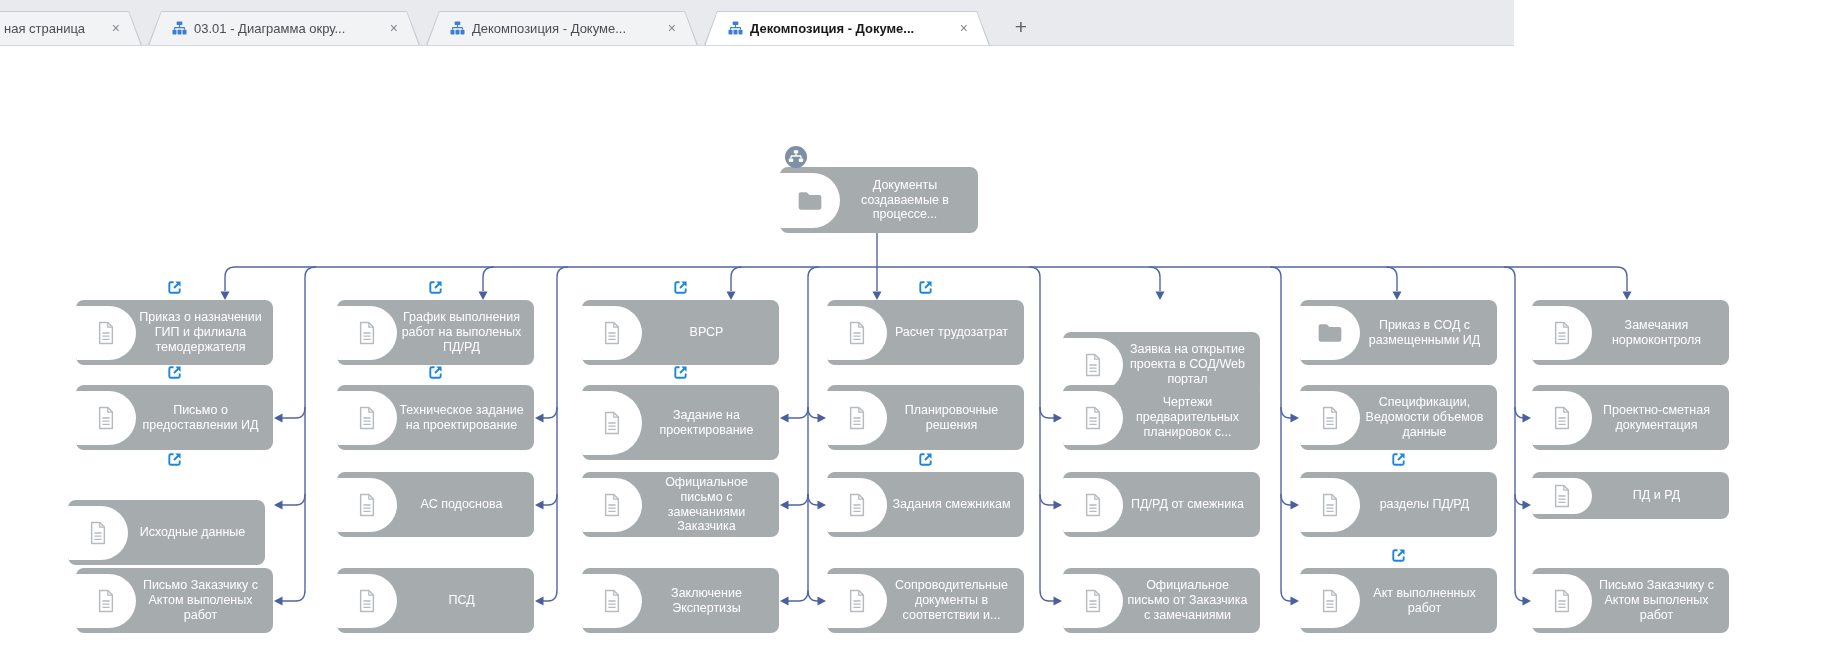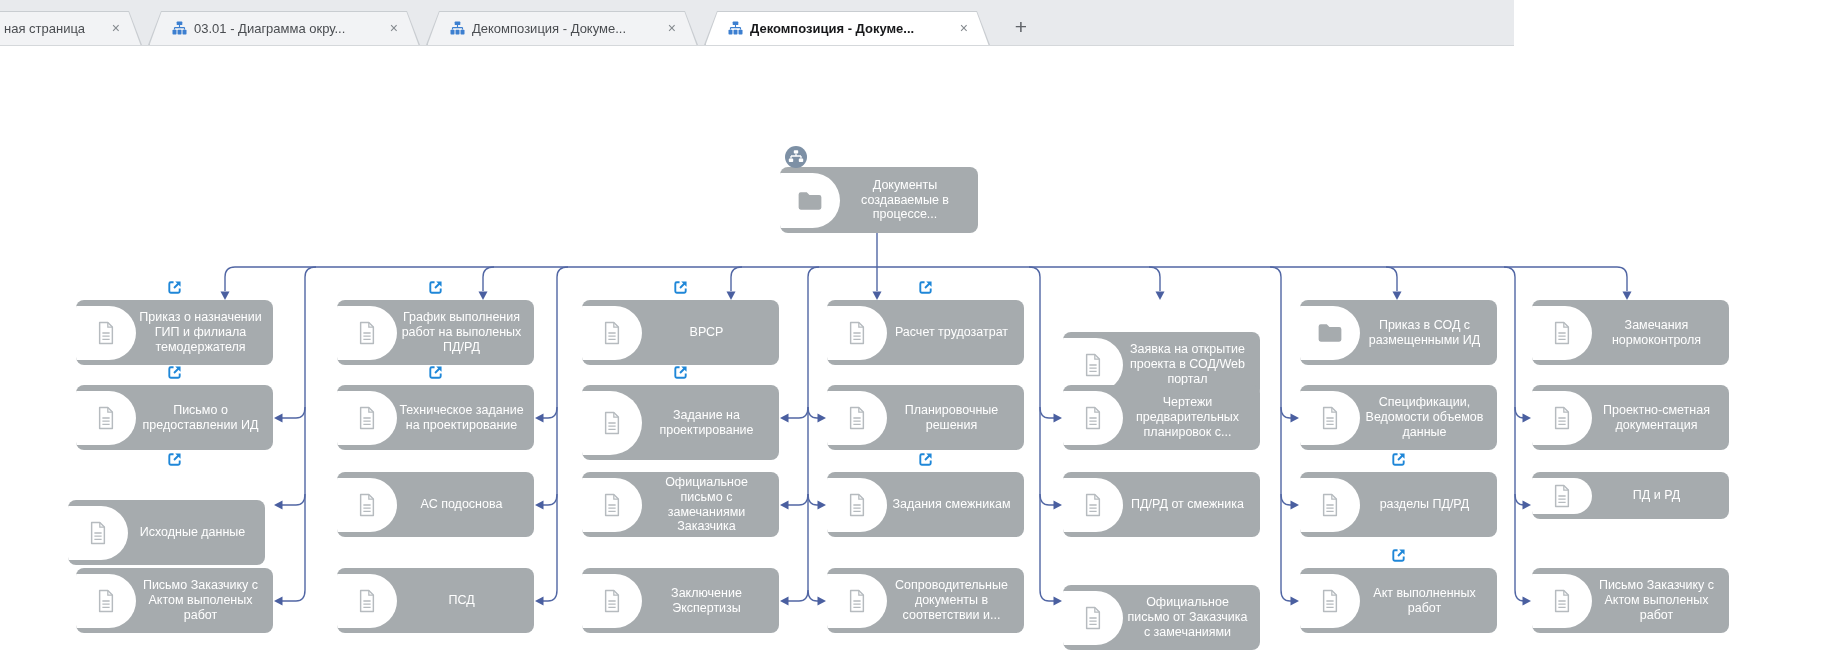--- a/index.html
+++ b/index.html
@@ -347,21 +347,21 @@
         <div class="node" style="left: 1063px; top: 472px; width: 197px; height: 65px; background: rgb(166, 171, 174);">
           <span class="node-white">
             <svg width="20" height="24" viewBox="0 0 22 26" xmlns="http://www.w3.org/2000/svg">
               <path d="M4,1.5 H13 L18,6.5 V24.5 H4 Z" fill="#fff" stroke="#b6bbbf" stroke-width="1.6" stroke-linejoin="round"></path>
               <path d="M13,1.5 V6.5 H18" fill="none" stroke="#b6bbbf" stroke-width="1.4"></path>
               <path d="M7,13 H15 M7,16.5 H15 M7,20 H15" stroke="#b6bbbf" stroke-width="1.4"></path>
             </svg>
           </span>
           <span class="node-label" style="color:#ffffff">ПД/РД от смежника</span>
         </div>
-        <div class="node" style="left: 1063px; top: 568px; width: 197px; height: 65px; background: rgb(166, 171, 174); margin-top: 17px;">
+        <div class="node" style="left: 1063px; top: 568px; width: 197px; height: 65px; background: rgb(166, 171, 174);">
           <span class="node-white">
             <svg width="20" height="24" viewBox="0 0 22 26" xmlns="http://www.w3.org/2000/svg">
               <path d="M4,1.5 H13 L18,6.5 V24.5 H4 Z" fill="#fff" stroke="#b6bbbf" stroke-width="1.6" stroke-linejoin="round"></path>
               <path d="M13,1.5 V6.5 H18" fill="none" stroke="#b6bbbf" stroke-width="1.4"></path>
               <path d="M7,13 H15 M7,16.5 H15 M7,20 H15" stroke="#b6bbbf" stroke-width="1.4"></path>
             </svg>
           </span>
           <span class="node-label" style="color:#ffffff">Официальное письмо от Заказчика с замечаниями</span>
         </div>
         <div class="node" style="left: 1300px; top: 300px; width: 197px; height: 65px; background: rgb(166, 171, 174);">

